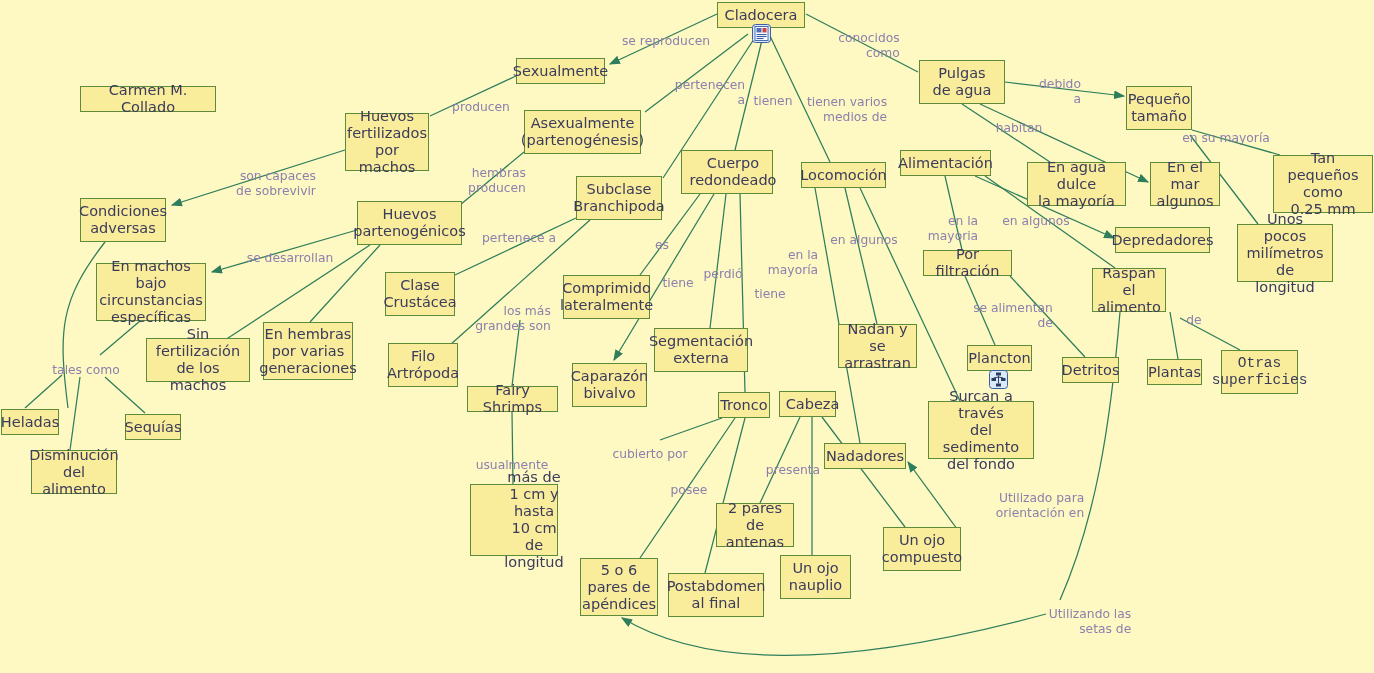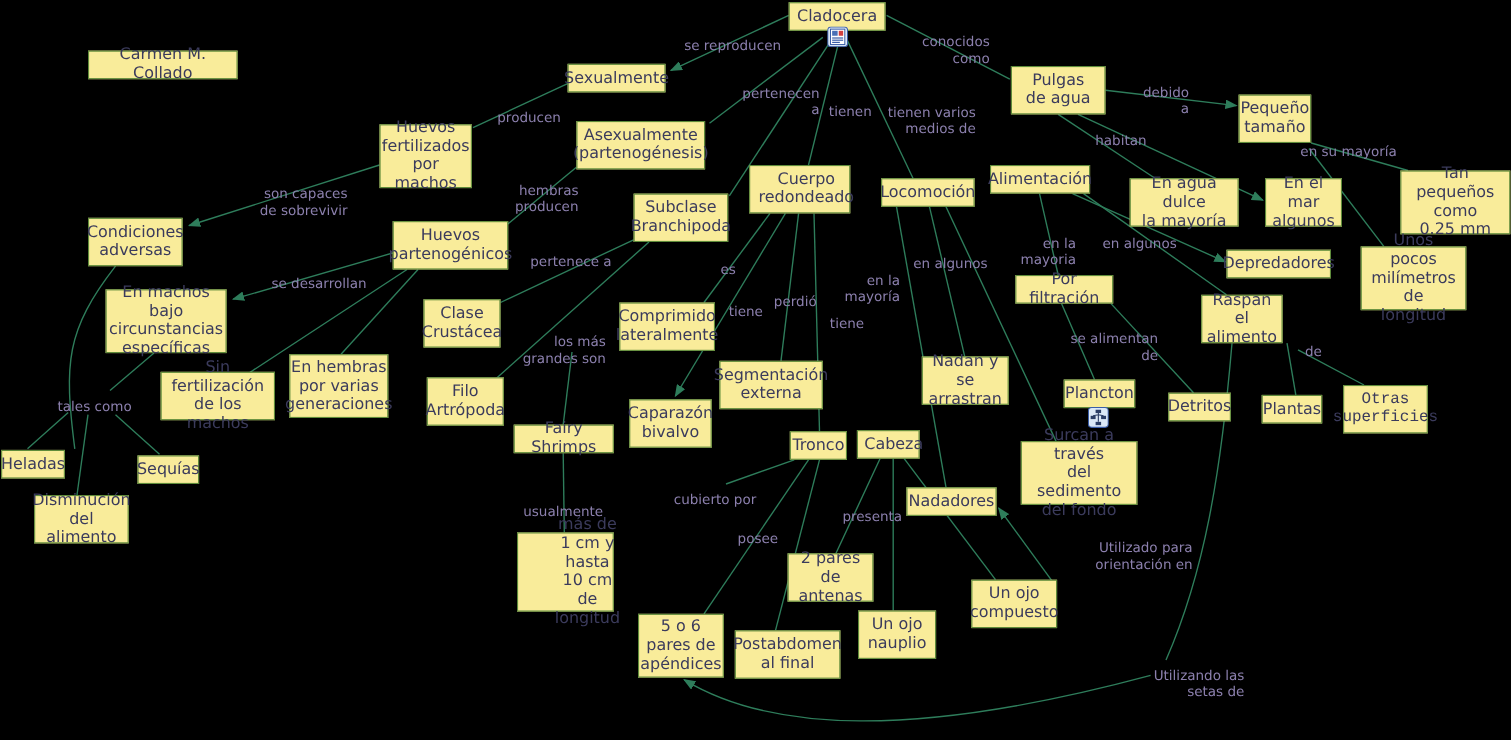--- a/index.html
+++ b/index.html
@@ -4,21 +4,21 @@
 <style>
   html, body {
     margin: 0;
     padding: 0;
     background: #ffffff;
   }
   #map {
     position: relative;
     width: 1374px;
     height: 673px;
-    background: #000000;
+    background: #fef9c3;
     font-family: "DejaVu Sans", sans-serif;
     overflow: hidden;
   }
   #links {
     position: absolute;
     left: 0;
     top: 0;
     width: 1374px;
     height: 673px;
     pointer-events: none;
@@ -34,20 +34,21 @@
     text-align: center;
     display: flex;
     align-items: center;
     justify-content: center;
     padding: 2px 6px;
     white-space: pre-line;
     z-index: 3;
   }
   .node.rounded {
     border-radius: 0;
+    margin-top: 40px;
   }
   .linklabel {
     position: absolute;
     color: #8C80AE;
     font-size: 12.3px;
     line-height: 14.5px;
     text-align: right;
     white-space: pre-line;
     z-index: 2;
     transform: translateX(-50%);

